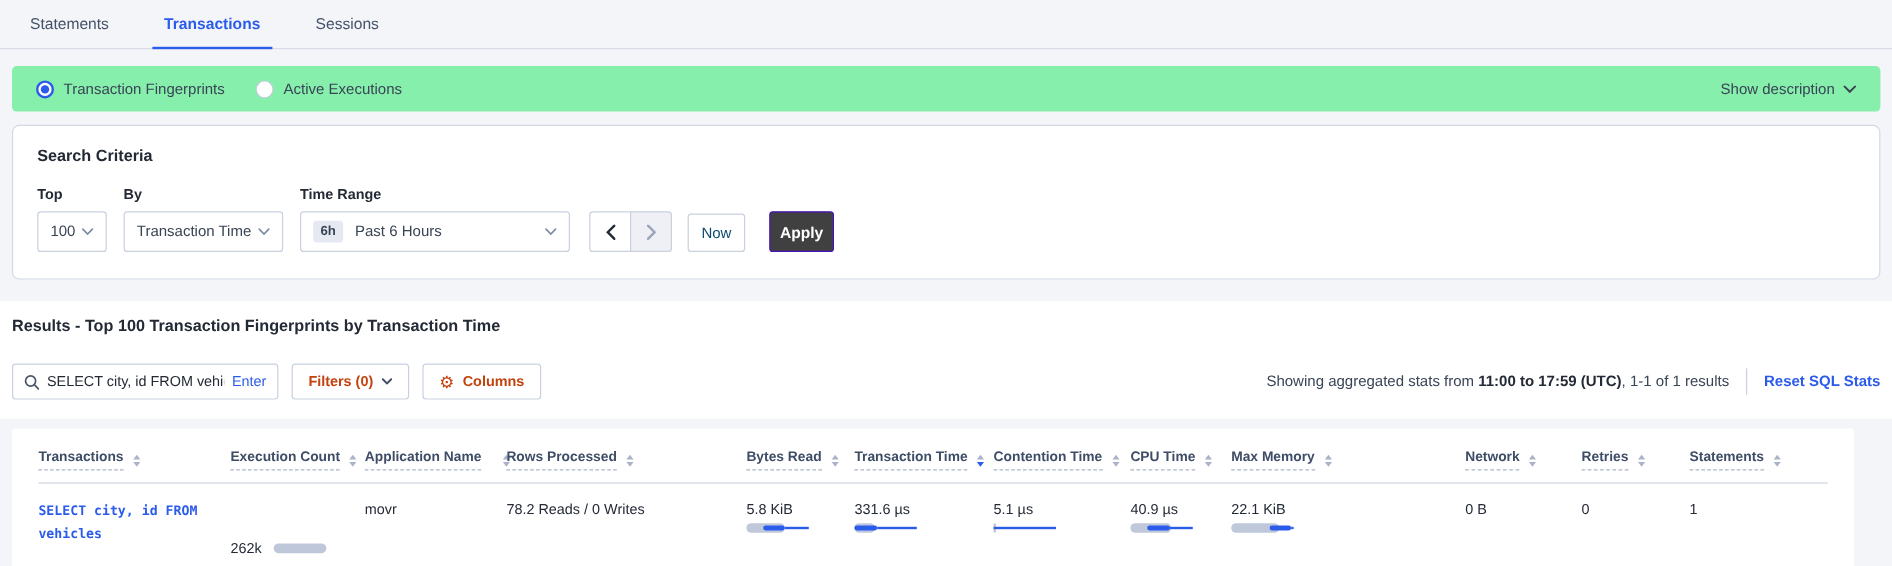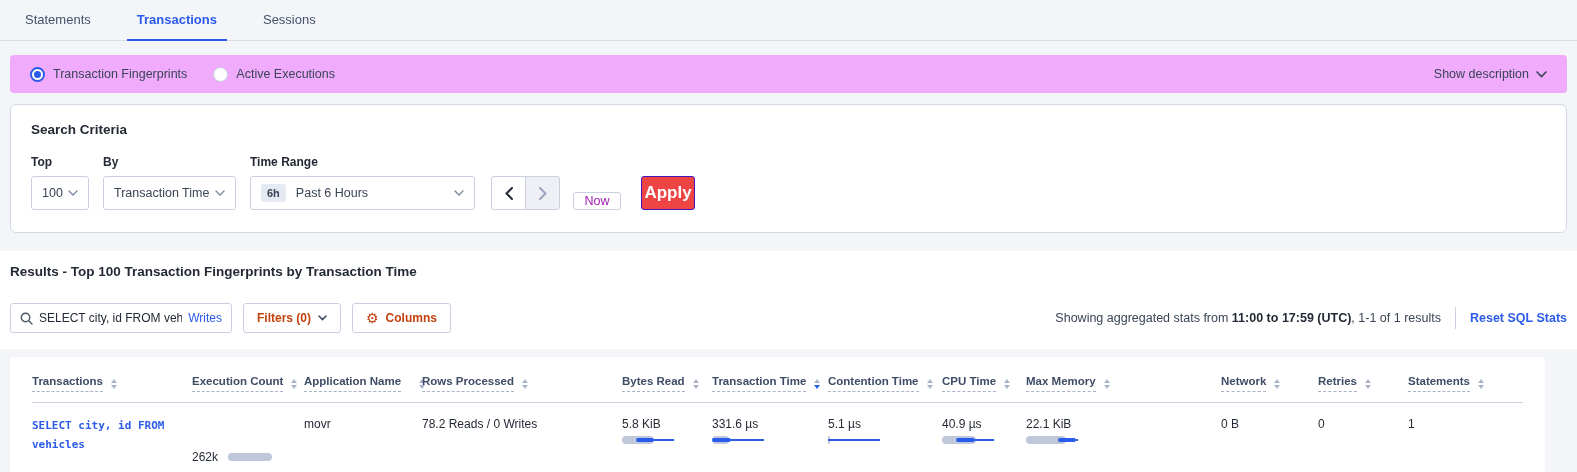--- a/index.html
+++ b/index.html
@@ -9,21 +9,21 @@
     background:#f4f5f9;
     color:#394455;
     font-size:13px;
   }
   
   .tabbar { height:41px; display:flex; align-items:flex-end; padding-left:15px; border-bottom:1px solid #d9dde8; }
   .tab { position:relative; padding:0 10px 13px; margin-right:26px; font-size:13px; color:#46526a; cursor:pointer; }
   .tab.active { color:#2b5bea; font-weight:700; }
   .tab.active::after { content:""; position:absolute; left:0; right:0; bottom:-1px; height:2px; background:#2b5bea; }
   
-  .toggle-card { margin:14px 10px 0; height:38px; background:#f0abfc; border-radius:4px; display:flex; align-items:center; padding:0 20px; }
+  .toggle-card { margin:14px 10px 0; height:38px; background:#86efac; border-radius:4px; display:flex; align-items:center; padding:0 20px; }
   .radio-opt { display:flex; align-items:center; margin-right:26px; cursor:pointer; }
   .radio-circle { width:15px; height:15px; border-radius:50%; border:1.5px solid #c4cddb; background:#fff; margin-right:8px; position:relative; flex:none; }
   .radio-circle.checked { border:2px solid #2b5bea; }
   .radio-circle.checked::after { content:""; position:absolute; left:50%; top:50%; width:7px; height:7px; margin:-3.5px 0 0 -3.5px; border-radius:50%; background:#2b5bea; }
   .radio-label { font-size:12.5px; color:#394455; }
   .show-desc { margin-left:auto; display:flex; align-items:center; gap:7px; font-size:12.5px; color:#394455; cursor:pointer; }
   
   .criteria-card { margin:11px 10px 0; background:#fff; border:1px solid #d2d9e5; border-radius:6px; padding:17px 20px 22px; }
   .criteria-title { font-size:13.5px; font-weight:700; color:#242a35; margin-bottom:18px; }
   .criteria-row { display:flex; align-items:flex-end; }
@@ -32,22 +32,22 @@
   .select { height:34px; border:1px solid #c9d1df; border-radius:3px; background:#fff; display:flex; align-items:center; padding:0 10px; font-size:12.5px; color:#394455; cursor:pointer; }
   .select .caret { margin-left:auto; }
   .sel-top { width:58px; }
   .sel-by { width:133px; }
   .sel-range { width:225px; }
   .range-badge { background:#e4e9f2; border-radius:3px; font-size:11px; font-weight:700; color:#394455; padding:3px 6px; margin-right:10px; }
   .arrows { display:flex; margin-right:13px; }
   .arrow-btn { width:35px; height:34px; border:1px solid #c9d1df; background:#fff; display:flex; align-items:center; justify-content:center; cursor:pointer; }
   .arrow-btn.prev { border-radius:3px 0 0 3px; }
   .arrow-btn.next { border-radius:0 3px 3px 0; margin-left:-1px; background:#eef0f5; }
-  .now-btn { width:48px; height:18px; border:1px solid #c9d1df; border-radius:3px; background:#fff; color:#a21caf; font-size:12.5px; margin-right:20px; cursor:pointer; }
-  .apply-btn { width:54px; height:34px; border:1px solid #4714b8; border-radius:3px; background:#ef4444; color:#fff; font-size:17px; font-weight:700; cursor:pointer; }
+  .now-btn { width:48px; height:32px; border:1px solid #c9d1df; border-radius:3px; background:#fff; color:#0c4a6e; font-size:12.5px; margin-right:20px; cursor:pointer; }
+  .apply-btn { width:54px; height:34px; border:1px solid #4714b8; border-radius:3px; background:#404040; color:#fff; font-size:13px; font-weight:700; cursor:pointer; }
   
   .results-section { margin-top:18px; background:#fff; padding:13px 10px 0; }
   .results-title { font-size:13.5px; font-weight:700; color:#242a35; }
   .controls-row { display:flex; align-items:center; margin-top:24px; padding-bottom:16px; }
   .searchbox { width:222px; height:30px; border:1px solid #c9d1df; border-radius:3px; display:flex; align-items:center; padding:0 9px; background:#fff; }
   .searchbox input { border:none; outline:none; flex:1; min-width:0; font-size:12px; color:#242a35; font-family:"Liberation Sans",sans-serif; margin:0 6px; }
   .enter-label { font-size:12px; color:#2b5bea; flex:none; }
   .btn-outline { height:30px; border:1px solid #c9d1df; border-radius:3px; background:#fff; display:flex; align-items:center; gap:7px; padding:0 13px; font-size:12px; font-weight:700; color:#c2410c; margin-left:11px; cursor:pointer; }
   .gear { font-size:14px; font-weight:400; line-height:1; }
   .stats-area { margin-left:auto; display:flex; align-items:center; font-size:12.5px; color:#394455; }
@@ -152,21 +152,21 @@
 
 <div class="results-section">
   <div class="results-title">Results - Top 100 Transaction Fingerprints by Transaction Time</div>
   <div class="controls-row">
     <div class="searchbox">
       <svg class="chev" width="13" height="13" viewBox="0 0 13 13">
           <circle cx="5.5" cy="5.5" r="4.2" fill="none" stroke="#4a5468" stroke-width="1.4"></circle>
           <path d="M8.8 8.8L12 12" stroke="#4a5468" stroke-width="1.4" stroke-linecap="round"></path>
         </svg>
       <input value="SELECT city, id FROM vehicles W" style="">
-      <span class="enter-label">Writes</span>
+      <span class="enter-label">Enter</span>
     </div>
     <div class="btn-outline">
       <span>Filters (0)</span>
       <svg class="chev" width="9" height="6" viewBox="0 0 9 6">
           <path d="M1 1l3.5 3.5L8 1" fill="none" stroke="#3f4c66" stroke-width="1.6" stroke-linecap="round"></path>
         </svg>
     </div>
     <div class="btn-outline">
       <span class="gear">⚙</span>
       <span>Columns</span>

